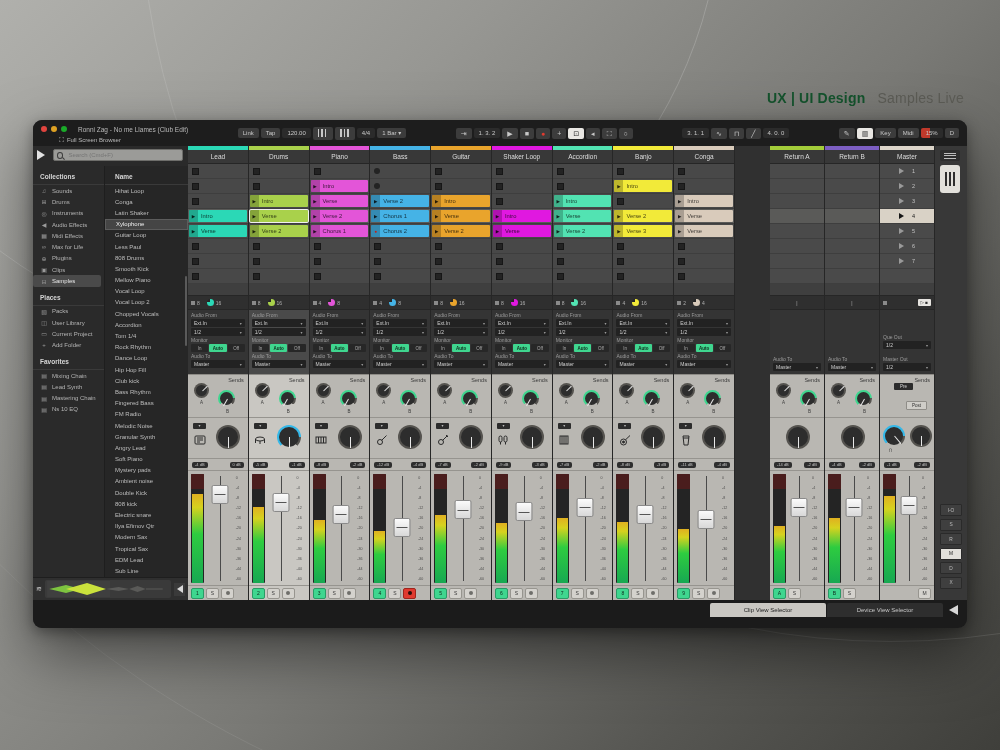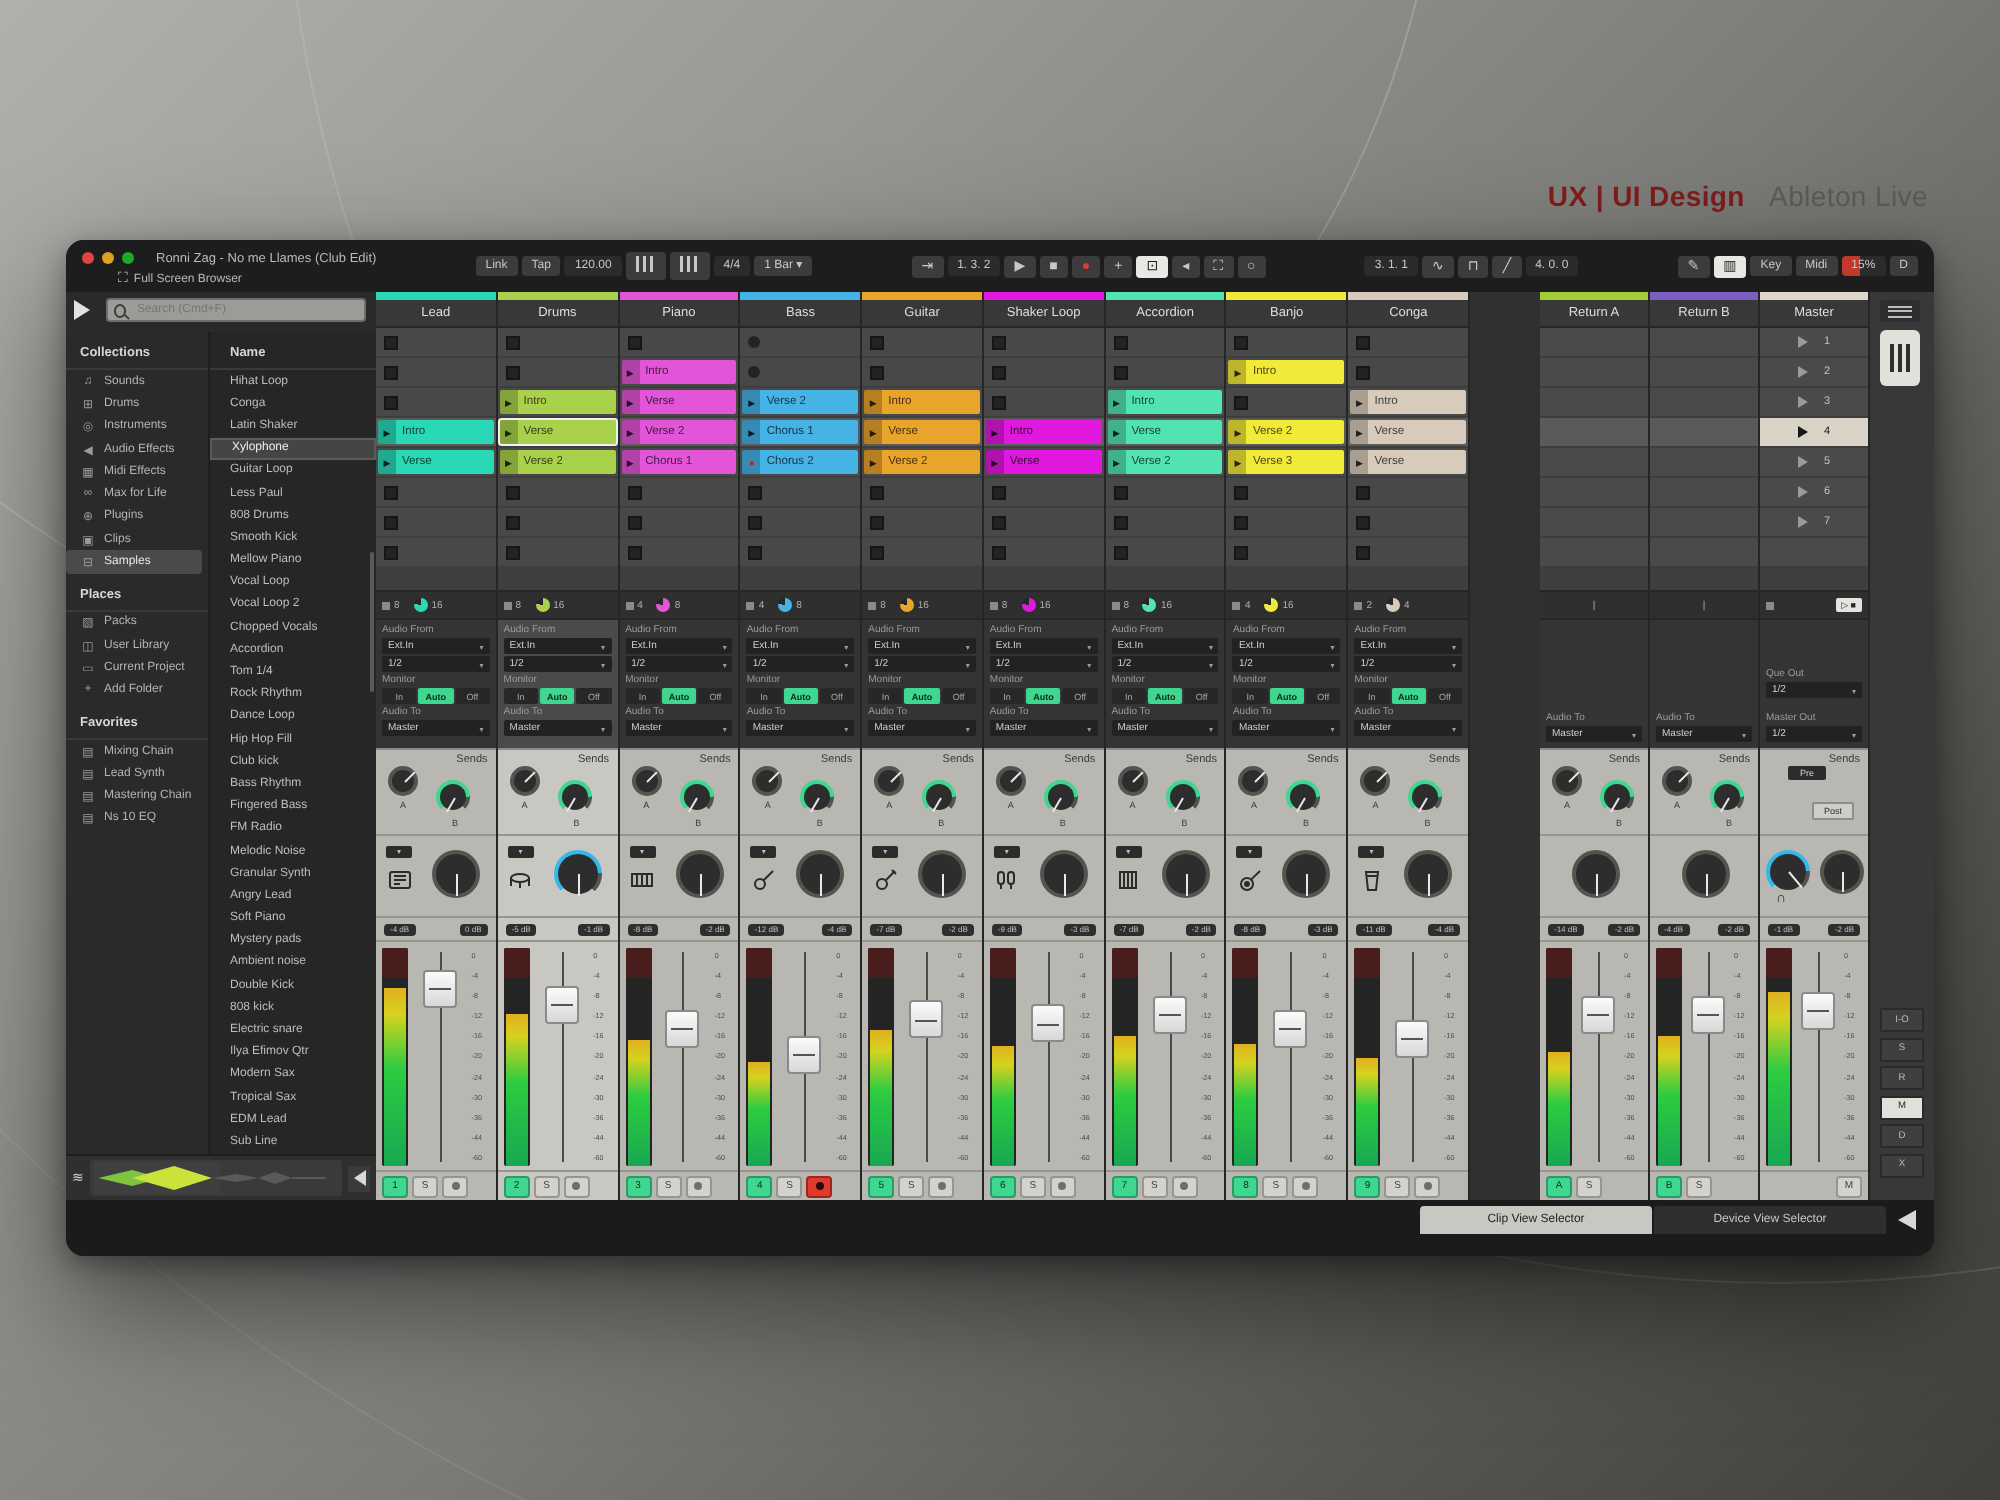--- a/index.html
+++ b/index.html
@@ -4,21 +4,21 @@
 <style>
   html,body{margin:0;padding:0;}
   body{width:1000px;height:750px;overflow:hidden;position:relative;
        font-family:"Liberation Sans",sans-serif;
        background:linear-gradient(135deg,#b0b0ac 0%,#979793 28%,#7a7a76 55%,#565652 80%,#3f3f3b 100%);}
   .curve{position:absolute;border:1px solid rgba(255,255,255,.18);border-radius:50%;pointer-events:none;}
   .curve.c1{width:900px;height:900px;top:-560px;left:-180px;}
   .curve.c2{width:1500px;height:1500px;top:-860px;left:140px;border-color:rgba(255,255,255,.12);}
   .curve.c3{width:2000px;height:2000px;top:-1150px;left:-300px;border-color:rgba(255,255,255,.08);}
   .credit{position:absolute;top:90px;right:36px;font-size:14px;letter-spacing:.2px;}
-  .credit .b{font-weight:bold;color:#7f1d1d;}
+  .credit .b{font-weight:bold;color:#14532d;}
   .credit .a{color:#5c5c56;margin-left:8px;}
 
   
   .win{position:absolute;left:33px;top:120px;width:934px;height:508px;background:#303030;
        border-radius:9px;box-shadow:0 24px 60px rgba(0,0,0,.5), 0 4px 14px rgba(0,0,0,.35);overflow:hidden;}
   .titlebar{position:absolute;left:0;top:0;right:0;height:26px;background:#1d1d1d;display:flex;align-items:center;
             padding:0 8px;box-sizing:border-box;gap:3px;font-size:6px;color:#c6c6c6;}
   .lights{display:flex;gap:4px;margin-right:8px;margin-top:-8px;}
   .light{width:6px;height:6px;border-radius:50%;}
   .light.red{background:#e0443e}.light.yel{background:#dea123}.light.grn{background:#1aab29}
@@ -145,21 +145,21 @@
 </style>
 </head>
 <body>
 
 <div class="curve c1"></div>
 <div class="curve c2"></div>
 <div class="curve c3"></div>
 
 <div class="credit">
   <span class="b">UX | UI Design</span>
-  <span class="a">Ableton Live</span>
+  <span class="a">Samples Live</span>
 </div>
 
 <div class="win">
 
   <div class="titlebar">
     <div class="lights">
       <div class="light red"></div>
       <div class="light yel"></div>
       <div class="light grn"></div>
     </div>

